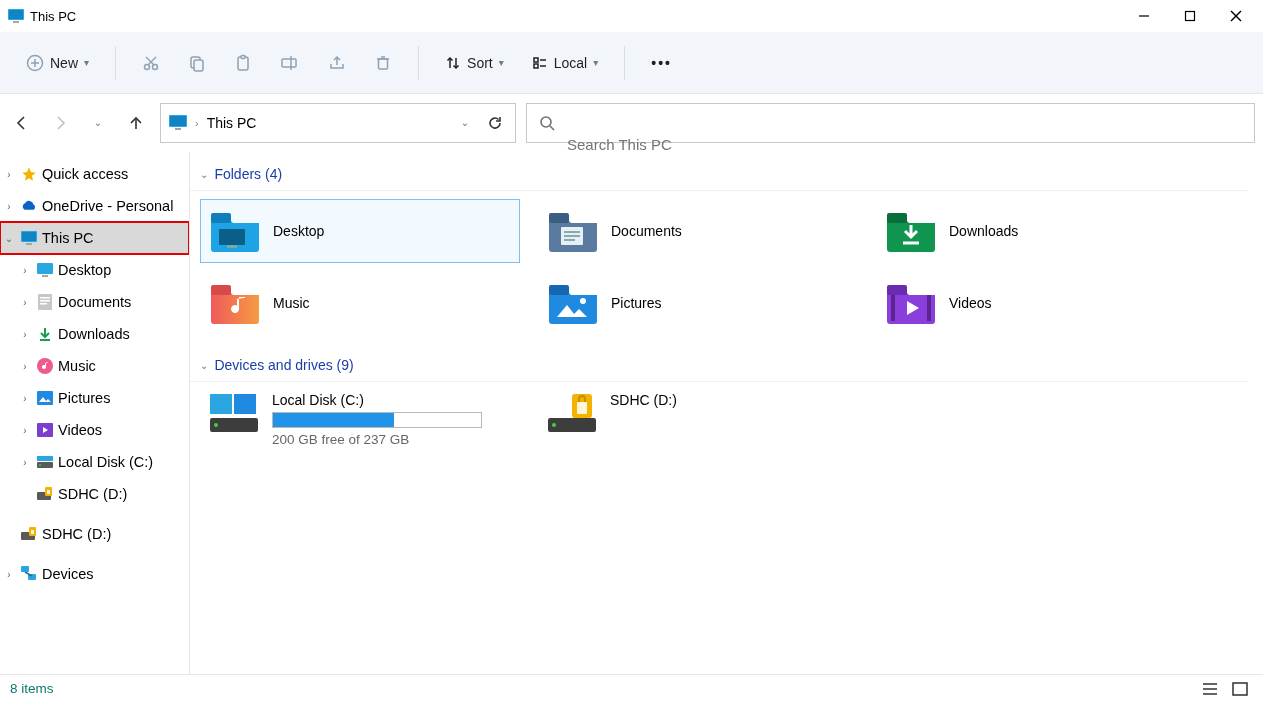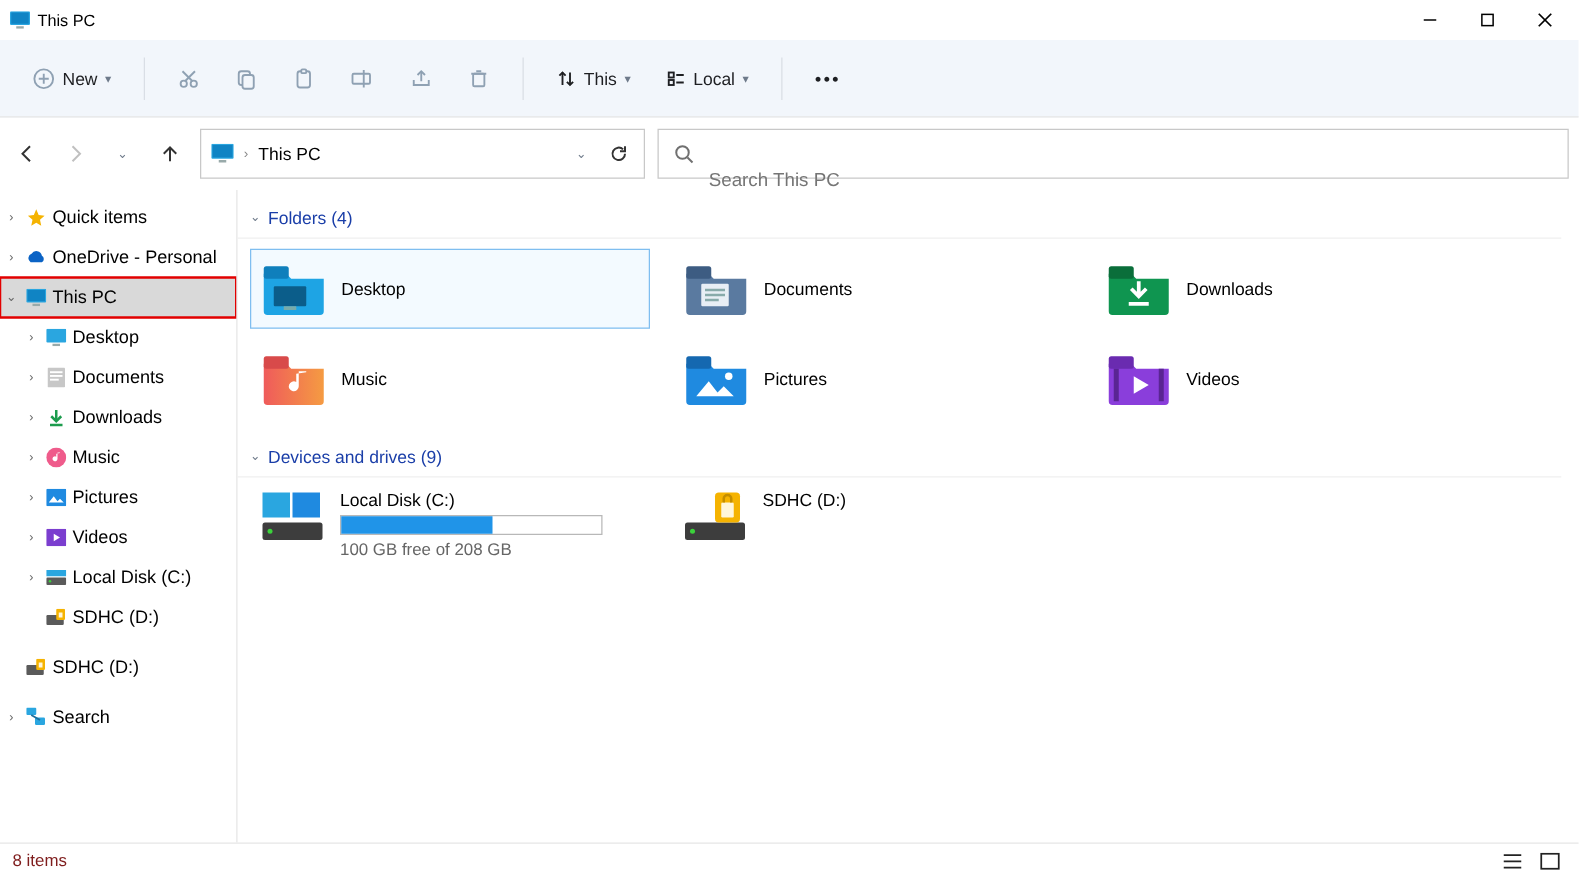--- a/index.html
+++ b/index.html
@@ -38,21 +38,21 @@
   .section-head { display:flex; align-items:center; gap:6px; color:#1a3ea8; font-size:14px; padding:4px 0 8px 10px; border-bottom:1px solid #f0f0f0; margin-right:4px;}
   .grid { display:grid; grid-template-columns: repeat(3, 320px); gap:8px 18px; padding:8px 0 18px 10px;}
   .tile { height:64px; display:flex; align-items:center; gap:12px; padding:2px 8px; border:1px solid transparent; }
   .tile.sel { border:1px solid #7fbef0; background:#f3faff; }
   .bigicon { width:52px; height:44px; display:flex; align-items:center; justify-content:center; }
   .drive-tile { height:72px; display:flex; align-items:flex-start; gap:12px; padding:2px 8px;}
   .drive-tile .dinfo{ flex:1; }
   .pbar { width:210px; height:16px; border:1px solid #b8b8b8; background:#fff; margin:4px 0 4px 0; position:relative;}
   .pbar .fill{ position:absolute; top:0; left:0; bottom:0; background:#2094e8;}
   
-  .status { height:28px; border-top:1px solid #e6e6e6; display:flex; align-items:center; padding:0 10px; font-size:13.5px; color:#7f1d1d;}
+  .status { height:28px; border-top:1px solid #e6e6e6; display:flex; align-items:center; padding:0 10px; font-size:13.5px; color:#0f766e;}
   .status .spacer{flex:1;}
   .viewbtn { width:26px; height:22px; display:flex; align-items:center; justify-content:center; color:#222; margin-left:4px;}
   svg { display:block; }
 </style>
 </head>
 <body>
 
 <div class="titlebar">
   <div class="title-left">
     <span>
@@ -151,21 +151,21 @@
   <div class="tdivider"></div>
   <div class="tbtn text">
     <span>
         <svg width="16" height="16" stroke="#1e1f22" fill="none" stroke-width="1.5">
           <path d="M5 3v10"></path>
           <path d="M2.5 5.5L5 3l2.5 2.5"></path>
           <path d="M11 13V3"></path>
           <path d="M8.5 10.5L11 13l2.5-2.5"></path>
         </svg>
       </span>
-    <span>This</span>
+    <span>Sort</span>
     <span class="chev">▾</span>
   </div>
   <div class="tbtn text">
     <span>
         <svg width="16" height="16" stroke="#1e1f22" fill="none" stroke-width="1.5">
           <rect x="2" y="3" width="4" height="4"></rect>
           <rect x="2" y="9" width="4" height="4"></rect>
           <line x1="8" y1="5" x2="14" y2="5"></line>
           <line x1="8" y1="11" x2="14" y2="11"></line>
         </svg>
@@ -234,21 +234,21 @@
 <div class="main">
 
   <div class="sidebar">
     <div class="srow">
       <span class="tw">›</span>
       <span class="ic">
           <svg width="16" height="16" viewBox="0 0 24 24" fill="#f5b301">
             <path d="M12 2l2.9 6.9L22 10l-5.5 4.8L18 22l-6-3.6L6 22l1.5-7.2L2 10l7.1-1.1z"></path>
           </svg>
         </span>
-      <span>Quick items</span>
+      <span>Quick access</span>
     </div>
     <div class="srow">
       <span class="tw">›</span>
       <span class="ic">
           <svg width="18" height="12" viewBox="0 0 24 16" fill="#0b63c5">
             <path d="M6 13a5 5 0 0 1 1-9 6 6 0 0 1 11 2 4 4 0 0 1 0 7z"></path>
           </svg>
         </span>
       <span>OneDrive - Personal</span>
     </div>
@@ -364,21 +364,21 @@
     <div style="height:8px;"></div>
     <div class="srow">
       <span class="tw">›</span>
       <span class="ic">
           <svg width="16" height="16" viewBox="0 0 16 16">
             <rect x="0" y="0" width="8" height="6" rx="1" fill="#2aa6e0"></rect>
             <rect x="7" y="8" width="8" height="6" rx="1" fill="#2aa6e0"></rect>
             <line x1="4" y1="6" x2="11" y2="10" stroke="#1c6f9c" stroke-width="1.5"></line>
           </svg>
         </span>
-      <span>Search</span>
+      <span>Devices</span>
     </div>
   </div>
 
   <div class="content">
     <div class="section-head">
       <span class="chev">⌄</span>
       <span>Folders (4)</span>
     </div>
     <div class="grid">
       <div class="tile sel">
@@ -469,21 +469,21 @@
               <rect x="26" y="2" width="22" height="20" fill="#1f8ae0"></rect>
               <rect x="2" y="26" width="48" height="14" rx="2" fill="#3d3d3d"></rect>
               <circle cx="8" cy="33" r="2" fill="#3bd23b"></circle>
             </svg>
           </span>
         <div class="dinfo">
           <div>Local Disk (C:)</div>
           <div class="pbar">
               <div class="fill" id="cfill" style="width: 58%;"></div>
             </div>
-          <div style="color:#666;font-size:13.5px;">100 GB free of 208 GB</div>
+          <div style="color:#666;font-size:13.5px;">200 GB free of 237 GB</div>
         </div>
       </div>
       <div class="drive-tile">
         <span class="bigicon">
             <svg width="52" height="44" viewBox="0 0 52 44">
               <rect x="2" y="26" width="48" height="14" rx="2" fill="#3d3d3d"></rect>
               <circle cx="8" cy="33" r="2" fill="#3bd23b"></circle>
               <rect x="26" y="2" width="20" height="24" rx="3" fill="#f5b301"></rect>
               <rect x="31" y="10" width="10" height="12" rx="1" fill="#fff6da"></rect>
               <path d="M33 10v-3a3 3 0 0 1 6 0v3" fill="none" stroke="#c48e00" stroke-width="2"></path>

